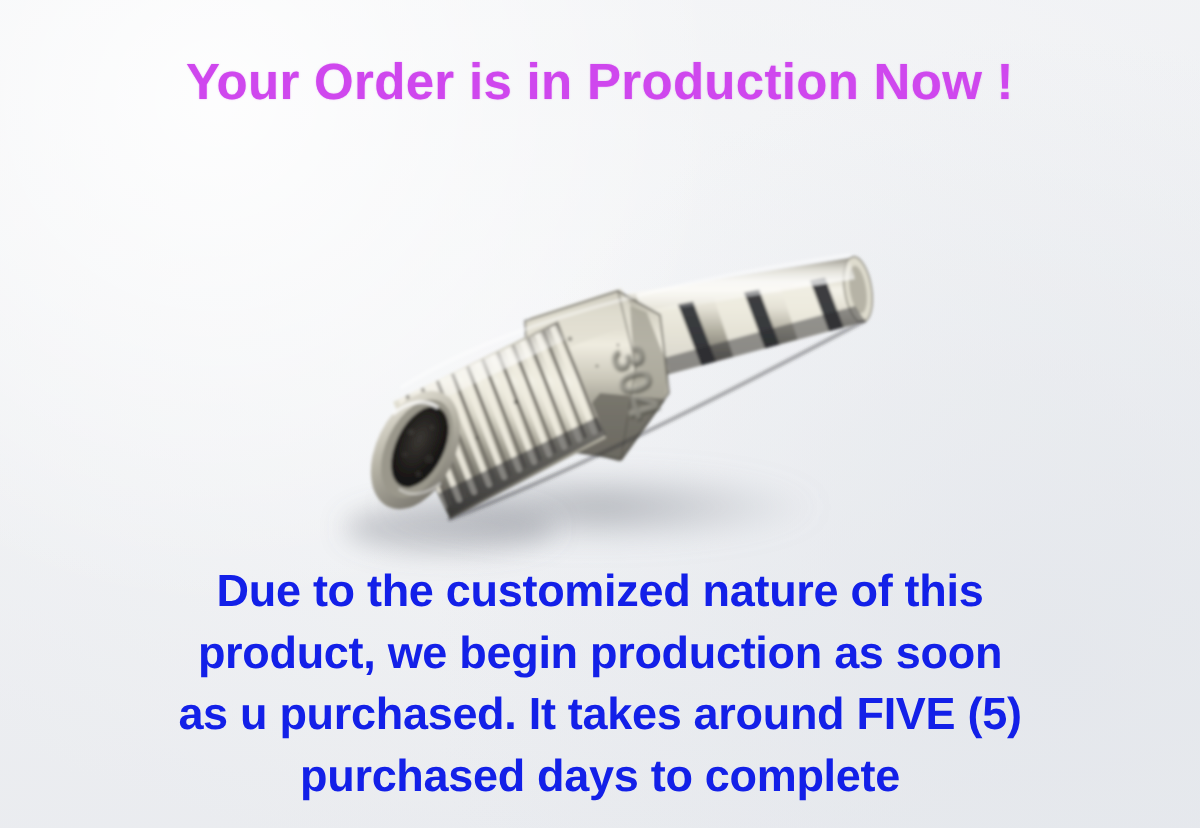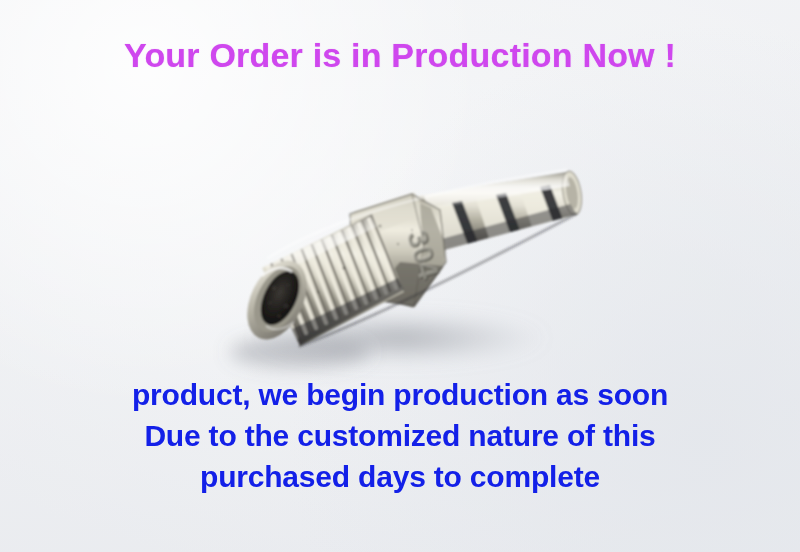--- a/index.html
+++ b/index.html
@@ -279,18 +279,19 @@
         <path d="M266 326 A 26 42 26 0 0 294 322" fill="none" stroke="rgba(255,255,255,0.45)" stroke-width="1.6"></path>
       </g>
 
       <path d="M268 258 Q 360 200 566 170" fill="none" stroke="rgba(255,255,255,0.45)" stroke-width="2.5" stroke-linecap="round"></path>
 
       <path d="M300 346 Q 390 312 576 214" fill="none" stroke="rgba(45,45,50,0.35)" stroke-width="3" stroke-linecap="round"></path>
     </g>
   </svg>
 
   <div class="notice">
+    <span class="notice-line">Due to the customized nature of this</span>
     <span class="notice-line">product, we begin production as soon</span>
-    <span class="notice-line">Due to the customized nature of this</span>
+    <span class="notice-line">as u purchased. It takes around FIVE (5)</span>
     <span class="notice-line">purchased days to complete</span>
   </div>
 
 </div>
 
 </body></html>

